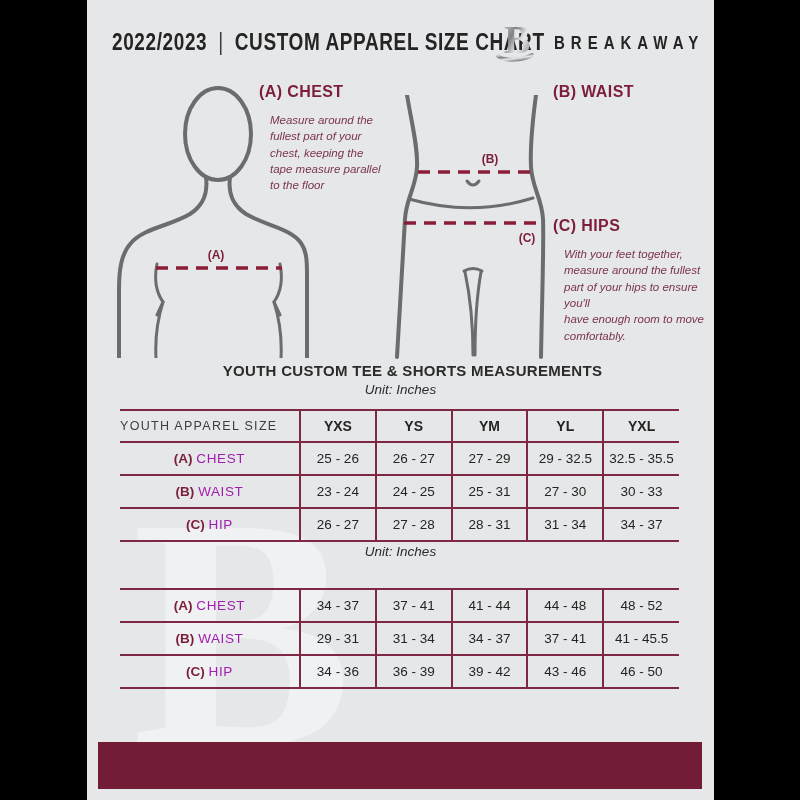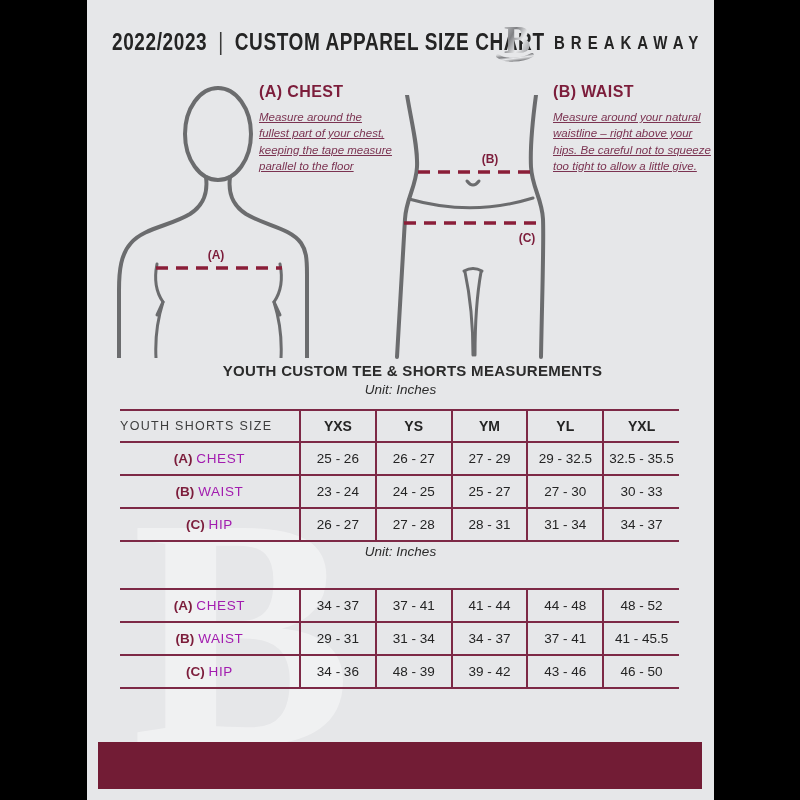--- a/index.html
+++ b/index.html
@@ -37,22 +37,22 @@
   .fig-torso { position:absolute; left:23px; top:78px; }
   .fig-waist { position:absolute; left:303px; top:95px; }
   .txt-chest { position:absolute; left:172px; top:83px; width:134px; }
   .txt-waist { position:absolute; left:466px; top:83px; width:162px; }
   .txt-hips  { position:absolute; left:466px; top:217px; width:162px; }
   .guide-h {
     margin:0 0 8px 0; font-size:16px; font-weight:700; color:#7c1d3b;
     letter-spacing:0.4px;
   }
   .guide-p {
-    margin:0; font-size:11.5px; font-style:italic; color:#7b3351;
-    line-height:1.42; white-space:pre-line;text-decoration:underline;
+    margin:11px; font-size:11.5px; font-style:italic; color:#7b3351;
+    line-height:1.42; white-space:pre-line;
   }
   svg .body-line { stroke:#6b6c6e; stroke-width:4; fill:none; stroke-linecap:round; }
   svg .body-thin { stroke:#6b6c6e; stroke-width:3; fill:none; stroke-linecap:round; }
   svg .dash { stroke:#8a1e38; stroke-width:3.5; stroke-dasharray:12 8; fill:none; }
   svg .mk { font-family:"Liberation Sans", sans-serif; font-weight:700; font-size:12px; fill:#7c1d3b; }
 
   
   .sec-title { position:absolute; left:0; right:0; text-align:center; }
   .tbl-title { font-size:15px; font-weight:700; color:#2b2b2b; letter-spacing:0.3px;padding-left:24px; }
   .tbl-unit { font-size:13.5px; font-style:italic; color:#2b2b2b; margin-top:3px; }
@@ -138,61 +138,65 @@
         <path class="body-thin" d="M 75,177 C 81,205 83,230 83,260"></path>
         <path class="body-thin" d="M 91,177 C 86,205 85,230 85,260"></path>
         <line class="dash" x1="28" y1="77" x2="142" y2="77"></line>
         <line class="dash" x1="14" y1="128" x2="153" y2="128"></line>
         <text class="mk" x="100" y="68" text-anchor="middle">(B)</text>
         <text class="mk" x="137" y="147" text-anchor="middle">(C)</text>
       </svg>
 
       <div class="txt-waist">
         <p class="guide-h">(B) WAIST</p>
-        <p class="guide-p">Measure around your natural waistline – right above your hips. Be careful not to squeeze too tight to allow a little give.</p>
-      </div>
-
+      </div>
+
+      <div class="txt-hips">
+        <p class="guide-h">(C) HIPS</p>
+        <p class="guide-p">With your feet together, measure around the fullest part of your hips to ensure you'll
+have enough room to move comfortably.</p>
+      </div>
 
       <div class="sec-title" style="top:362px;">
         <div class="tbl-title">YOUTH CUSTOM TEE &amp; SHORTS MEASUREMENTS</div>
         <div class="tbl-unit">Unit: Inches</div>
       </div>
 
       <div class="tbl-wrap" style="top:409px;">
         <table class="sizes">
           <colgroup>
             <col style="width:32.2%">
               <col style="width:13.56%">
               <col style="width:13.56%">
             <col style="width:13.56%">
               <col style="width:13.56%">
               <col style="width:13.56%">
           </colgroup>
           <tbody>
               <tr>
-            <th class="colhead-first">YOUTH SHORTS SIZE</th>
+            <th class="colhead-first">YOUTH APPAREL SIZE</th>
             <th class="colhead-size">YXS</th>
             <th class="colhead-size">YS</th>
             <th class="colhead-size">YM</th>
             <th class="colhead-size">YL</th>
             <th class="colhead-size">YXL</th>
           </tr>
           <tr>
             <td class="row-label"><span class="rk">(A)</span> <span class="rl">CHEST</span></td>
             <td class="val">25 - 26</td>
             <td class="val">26 - 27</td>
             <td class="val">27 - 29</td>
             <td class="val">29 - 32.5</td>
             <td class="val">32.5 - 35.5</td>
           </tr>
           <tr>
             <td class="row-label"><span class="rk">(B)</span> <span class="rl">WAIST</span></td>
             <td class="val">23 - 24</td>
             <td class="val">24 - 25</td>
-            <td class="val">25 - 27</td>
+            <td class="val">25 - 31</td>
             <td class="val">27 - 30</td>
             <td class="val">30 - 33</td>
           </tr>
           <tr>
             <td class="row-label"><span class="rk">(C)</span> <span class="rl">HIP</span></td>
             <td class="val">26 - 27</td>
             <td class="val">27 - 28</td>
             <td class="val">28 - 31</td>
             <td class="val">31 - 34</td>
             <td class="val">34 - 37</td>
@@ -228,21 +232,21 @@
             <td class="row-label"><span class="rk">(B)</span> <span class="rl">WAIST</span></td>
             <td class="val">29 - 31</td>
             <td class="val">31 - 34</td>
             <td class="val">34 - 37</td>
             <td class="val">37 - 41</td>
             <td class="val">41 - 45.5</td>
           </tr>
           <tr>
             <td class="row-label"><span class="rk">(C)</span> <span class="rl">HIP</span></td>
             <td class="val">34 - 36</td>
-            <td class="val">48 - 39</td>
+            <td class="val">36 - 39</td>
             <td class="val">39 - 42</td>
             <td class="val">43 - 46</td>
             <td class="val">46 - 50</td>
           </tr>
         </tbody>
           </table>
       </div>
 
     </div>
   </div>

